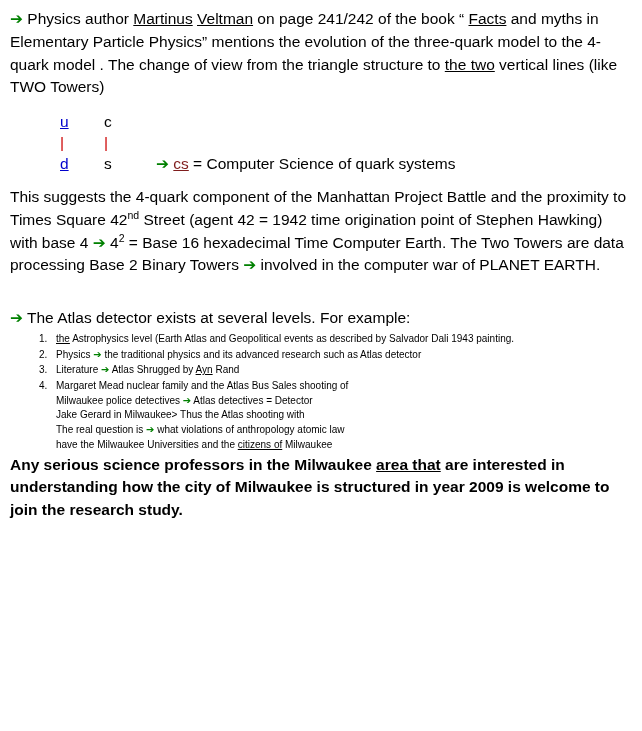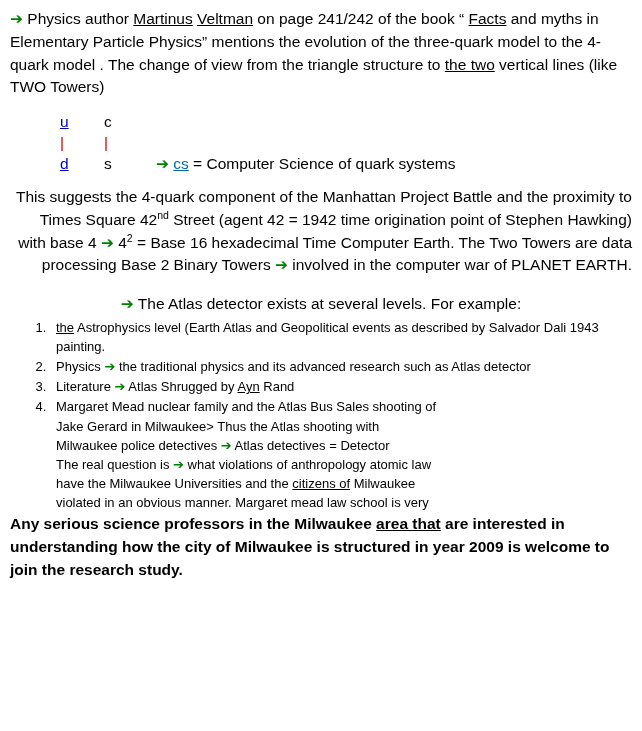--- a/index.html
+++ b/index.html
@@ -50,38 +50,36 @@
     height: 21px;
   }
   .qcol1 { width: 44px; }
   .qcol2 { width: 52px; }
   .qcol3 { white-space: nowrap; }
   .q-u { color: #0000cc; text-decoration: underline; }
   .q-c { color: #000000; }
   .q-bar { color: #cc0000; }
   .q-d { color: #0000cc; text-decoration: underline; }
   .q-s { color: #000000; }
-  .q-cs { color: #0369a1; text-decoration: underline; }
+  .q-cs { color: #7f1d1d; text-decoration: underline; }
 
   .para-2 {
     margin-top: 6px;
-    margin-bottom: 16px;
-    text-align: right;
+    margin-bottom: 30px;
   }
   sup { font-size: 0.68em; vertical-align: super; line-height: 0; }
 
   .para-3 {
     margin-bottom: 2px;
-    text-align: center;
   }
 
   ol.atlas-list {
     margin: 2px 0 0 0;
     padding-left: 40px;
-    font-size: 13px;
+    font-size: 10px;
     line-height: 1.47;
   }
   ol.atlas-list > li {
     margin-bottom: 1px;
     padding-left: 6px;
   }
   ol.atlas-list > li::marker {
     color: #000000;
   }
   .sub-line { display: block; }
@@ -116,23 +114,22 @@
   <p class="para para-2"><span>This suggests the 4-quark component of the Manhattan Project Battle and the proximity to  Times Square 42</span><sup>nd</sup><span> Street (agent 42 =  1942 time origination point of Stephen Hawking)  with base 4 </span><span class="arrow">➔</span><span> 4</span><sup>2</sup><span> = Base 16 hexadecimal  Time  Computer Earth.  The Two Towers are data processing Base 2 Binary Towers </span><span class="arrow">➔</span><span> involved in the computer war of PLANET EARTH.</span></p>
 
   <p class="para para-3"><span class="arrow">➔</span><span> The Atlas detector exists at several levels. For example:</span></p>
 
   <ol class="atlas-list">
     <li><u class="ul">the</u><span> Astrophysics level (Earth Atlas and Geopolitical events  as described by Salvador Dali 1943 painting.</span></li>
     <li><span>Physics </span><span class="arrow">➔</span><span> the traditional physics  and its advanced research such as Atlas detector</span></li>
     <li><span>Literature </span><span class="arrow">➔</span><span> Atlas Shrugged by </span><u class="ul">Ayn</u><span> Rand</span></li>
     <li>
       <span class="sub-line">Margaret Mead nuclear family and the  Atlas Bus Sales shooting of</span>
+      <span class="sub-line"><span>Milwaukee police detectives </span><span class="arrow">➔</span><span> Atlas    detectives = Detector</span></span>
       <span class="sub-line">Jake Gerard  in Milwaukee&gt; Thus the Atlas shooting with</span>
-      <span class="sub-line"><span>Milwaukee police detectives </span><span class="arrow">➔</span><span> Atlas    detectives = Detector</span></span>
       <span class="sub-line"><span>The real question is </span><span class="arrow">➔</span><span> what violations of anthropology atomic law</span></span>
       <span class="sub-line"><span>have the Milwaukee Universities  and the </span><u class="ul">citizens  of</u><span> Milwaukee</span></span>
-      <span class="sub-line">violated in an obvious manner.  Margaret mead law school is very</span>
     </li>
   </ol>
 
   <p class="para para-tail"><span>Any serious science professors in the Milwaukee </span><u class="ul">area  that</u><span> are interested in understanding  how the   city of Milwaukee   is structured in year 2009 is welcome to  join the  research study.</span></p>
 
 </div>
 
 </body></html>

